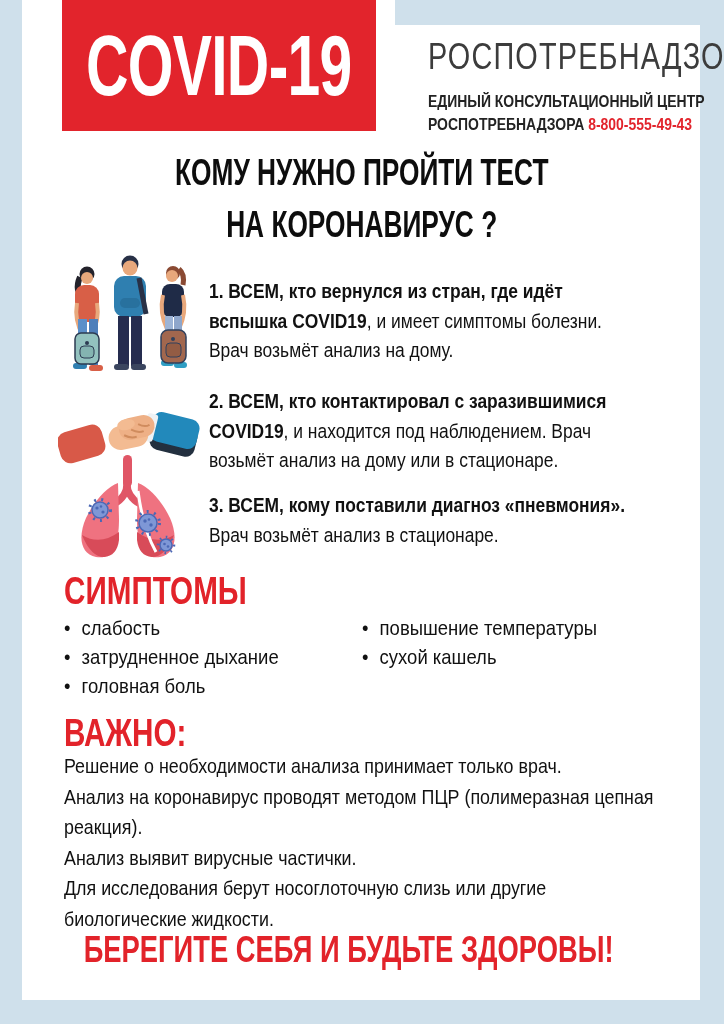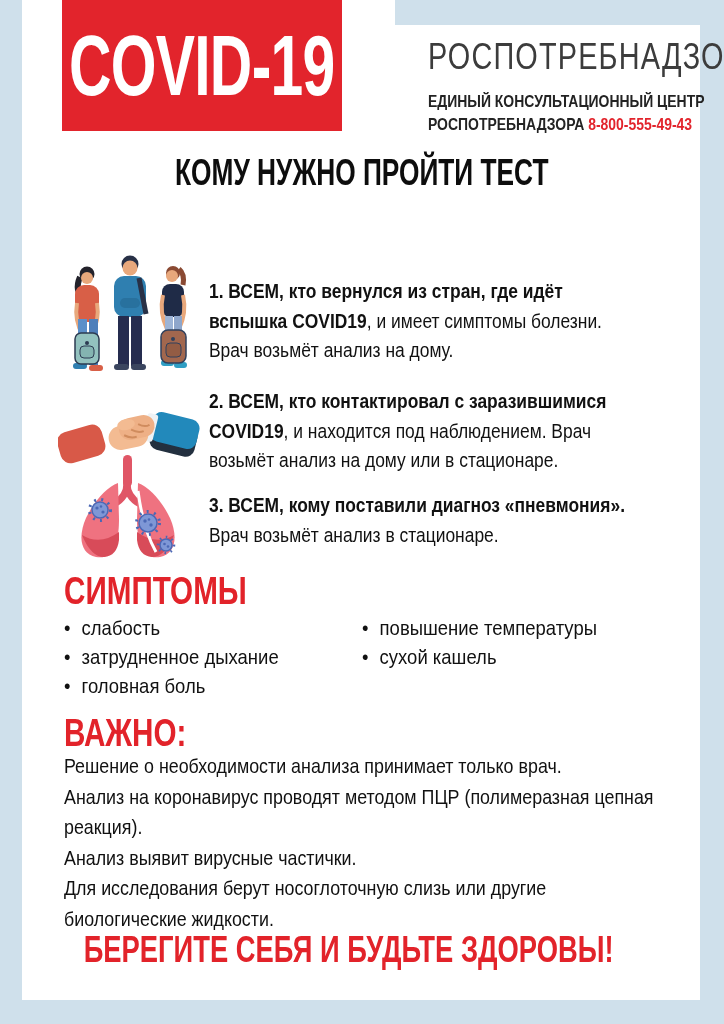--- a/index.html
+++ b/index.html
@@ -1,21 +1,21 @@
 <!DOCTYPE html>
 <html><head>
 <meta charset="utf-8">
 <style>
   html,body { margin:0; padding:0; }
   body { font-family:"Liberation Sans", sans-serif; background:#cfe0eb; }
   .page { position:relative; width:724px; height:1024px; background:#cfe0eb; overflow:hidden; }
   .white-main { position:absolute; left:22px; top:25px; width:678px; height:975px; background:#ffffff; }
   .banner-backing { position:absolute; left:22px; top:0; width:373px; height:131px; background:#ffffff; }
 
-  .banner { position:absolute; left:62px; top:0; width:280px; height:131px; background:#e2242c;
+  .banner { position:absolute; left:62px; top:0; width:314px; height:131px; background:#e2242c;
             display:flex; align-items:center; justify-content:center; }
   .banner-text { color:#ffffff; font-weight:bold; font-size:84px; letter-spacing:-1px;
                  transform:scale(0.70,1.02); white-space:nowrap; }
 
   .org-block { position:absolute; left:428px; top:36px; width:280px; }
   .org-name { font-size:37px; font-weight:400; color:#3c3c3c; letter-spacing:1.5px;
               transform:scaleX(0.78); transform-origin:left center; white-space:nowrap; }
   .org-sub { margin-top:12px; font-size:17px; font-weight:bold; color:#232323; line-height:23px;
              transform:scaleX(0.82); transform-origin:left top; white-space:nowrap; }
   .phone { color:#e2242c; }
@@ -58,20 +58,21 @@
   <div class="org-block">
     <div class="org-name">РОСПОТРЕБНАДЗОР</div>
     <div class="org-sub">
       <div>ЕДИНЫЙ КОНСУЛЬТАЦИОННЫЙ ЦЕНТР</div>
       <div><span>РОСПОТРЕБНАДЗОРА</span>&nbsp;<span class="phone">8-800-555-49-43</span></div>
     </div>
   </div>
 
   <div class="poster-title">
     <div><span class="cond">КОМУ НУЖНО ПРОЙТИ ТЕСТ</span></div>
+    <div><span class="cond">НА КОРОНАВИРУС ?</span></div>
   </div>
 
   <svg class="item-icon" style="left:56px;top:253px;" width="148" height="122" viewBox="0 0 148 122">
 
     <circle cx="31" cy="21" r="7.5" fill="#23222b"></circle>
     <path d="M24 24 q-6 14 4 22" stroke="#23222b" stroke-width="6" fill="none"></path>
     <circle cx="31" cy="25" r="6" fill="#e8a87c"></circle>
     <rect x="19" y="32" width="24" height="37" rx="9" fill="#d85f47"></rect>
     <path d="M21 50 q-3 18 6 32" stroke="#e8a87c" stroke-width="4" fill="none"></path>
     <path d="M41 50 q3 18 -6 32" stroke="#e8a87c" stroke-width="4" fill="none"></path>

